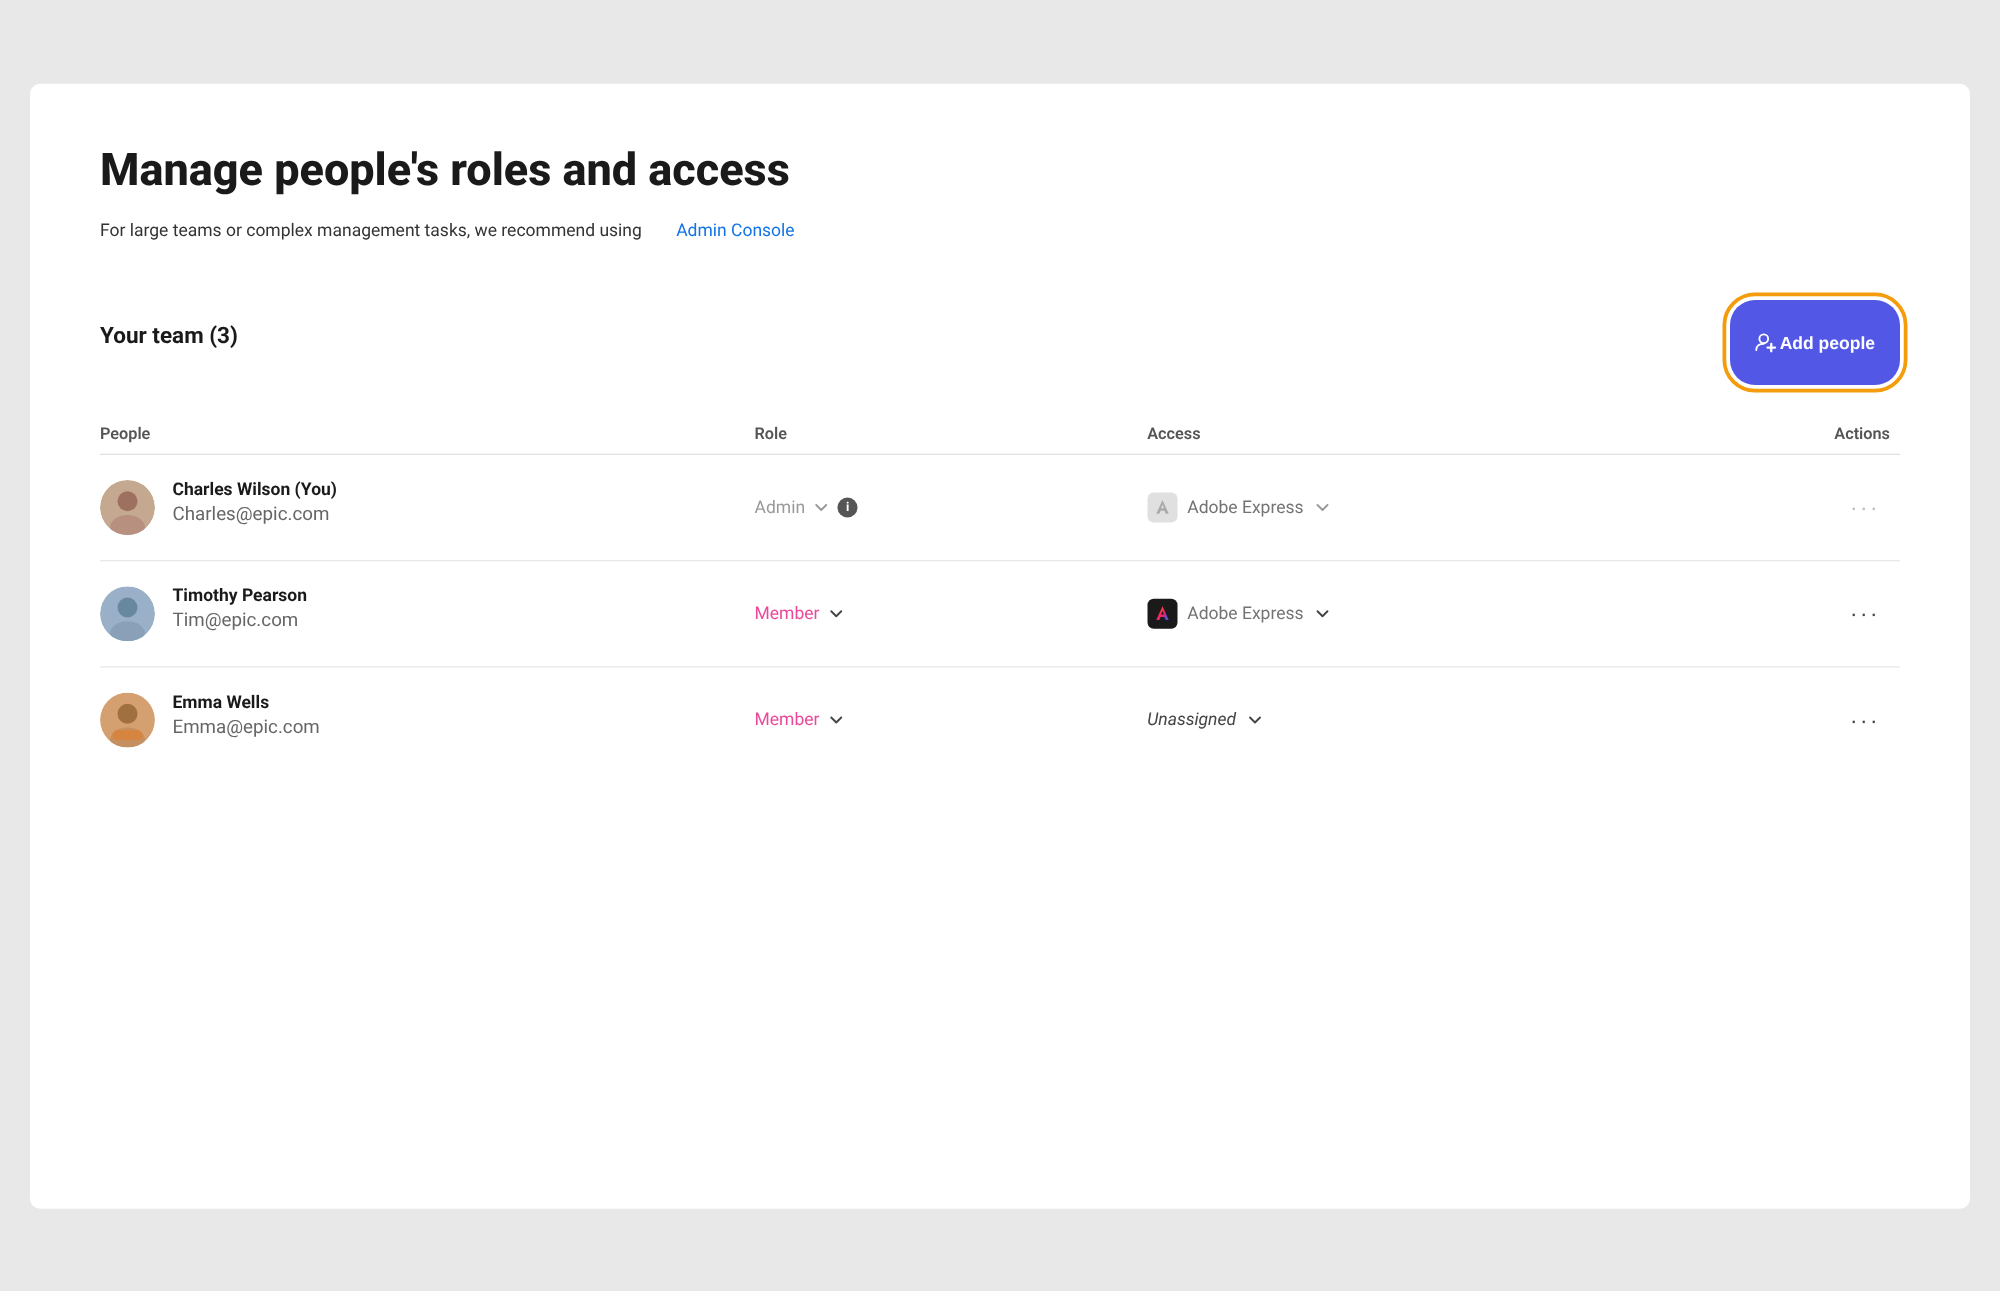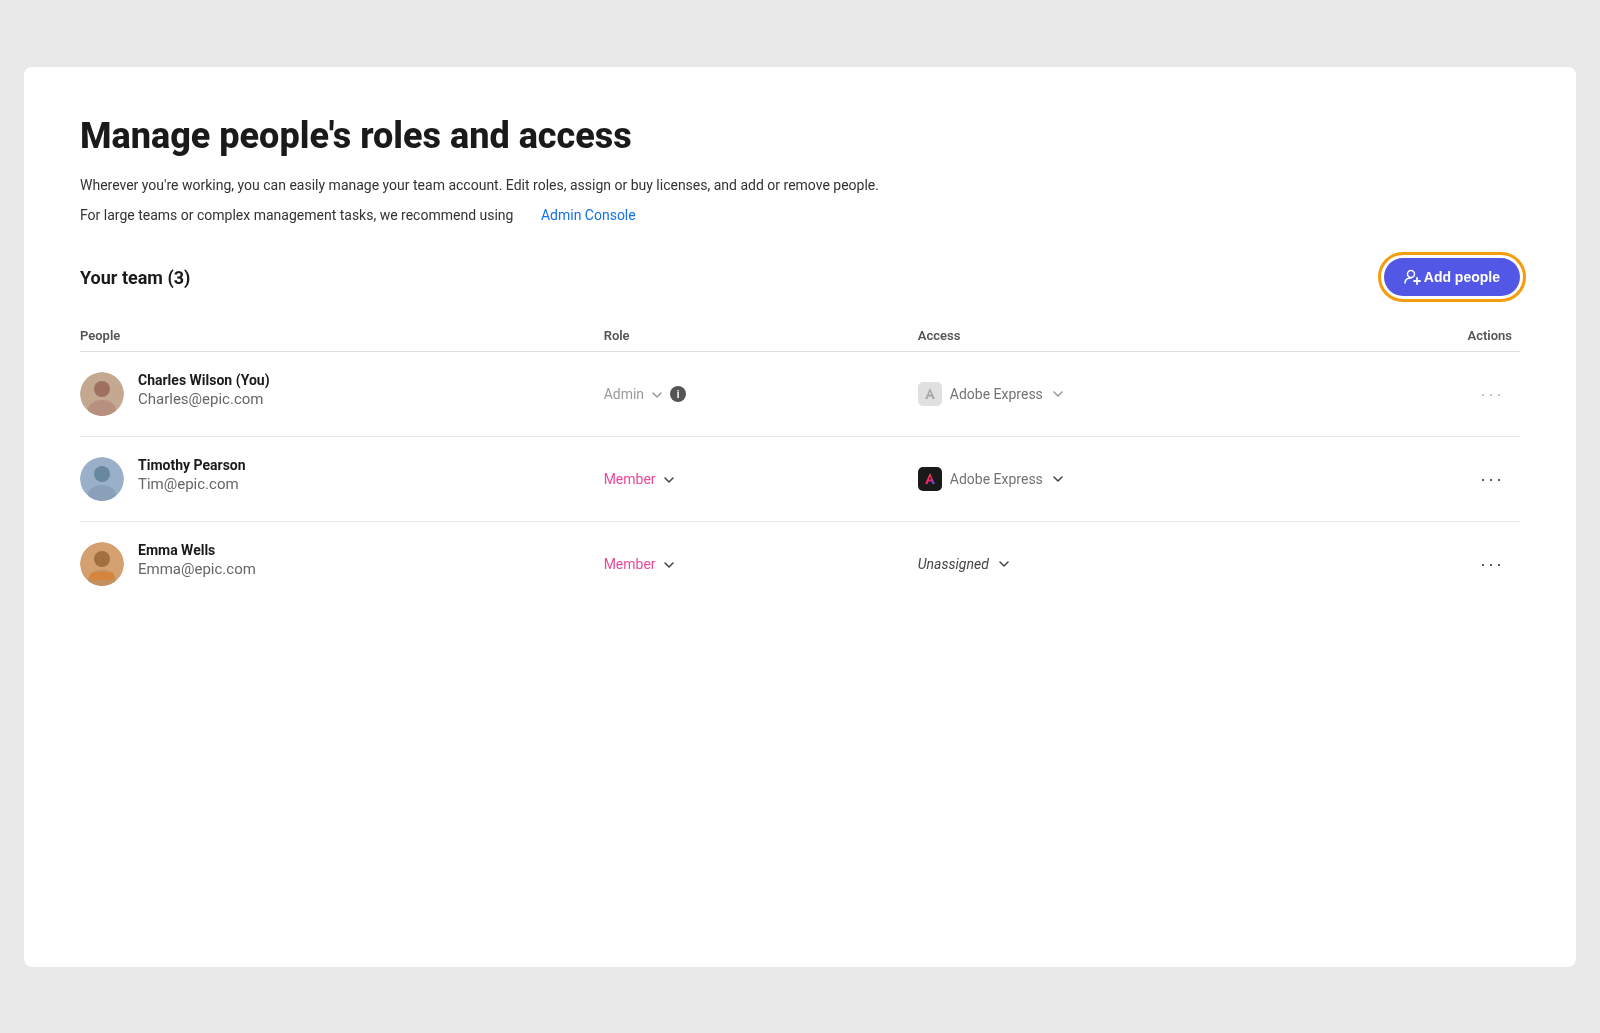--- a/index.html
+++ b/index.html
@@ -57,29 +57,30 @@
       font-weight: 700;
       color: #1a1a1a;
       text-align: right;
     }
 
     .add-people-btn {
       background: #5258e5;
       color: #ffffff;
       border: none;
       border-radius: 20px;
-      padding: 10px 20px;
+      padding: 25px 20px;
       font-size: 14px;
       font-weight: 600;
       cursor: pointer;
       display: flex;
       align-items: center;
       gap: 2px;
       outline: 3px solid #f59c0d;
       outline-offset: 3px;
+      margin-top: 12px;
     }
 
     .add-person-icon {
       width: 18px;
       height: 18px;
       display: inline-flex;
       align-items: center;
       justify-content: center;
     }
 
@@ -121,21 +122,21 @@
       color: #1a1a1a;
     }
 
     .person-email {
       font-size: 15px;
       color: #666;
     }
 
     .role-cell {
       display: flex;
-      align-items: flex-end;
+      align-items: center;
       gap: 6px;
     }
 
     .role-text {
       font-size: 14px;
       color: #ec4899;
     }
 
     .role-text-muted {
       color: #999;
@@ -237,23 +238,20 @@
       overflow: hidden;
       flex-shrink: 0;
     }
   </style>
 </head>
 <body>
 
 <div class="card">
 
   <h1 class="page-title">Manage people's roles and access</h1>
-  <p class="page-description">
-    <span>Wherever you're working, you can easily manage your team account. Edit roles, assign or buy licenses, and add or remove people.</span>
-  </p>
   <p class="page-description">
     <span>For large teams or complex management tasks, we recommend using </span><a class="admin-console-link" href="#">Admin Console</a>
   </p>
 
   <div class="team-header">
     <span class="team-title">Your team (3)</span>
     <button class="add-people-btn">
       <span class="add-person-icon">
         <svg width="18" height="18" viewBox="0 0 18 18" fill="none" xmlns="http://www.w3.org/2000/svg">
           <circle cx="7" cy="6" r="3.5" stroke="white" stroke-width="1.5" fill="none"></circle>

